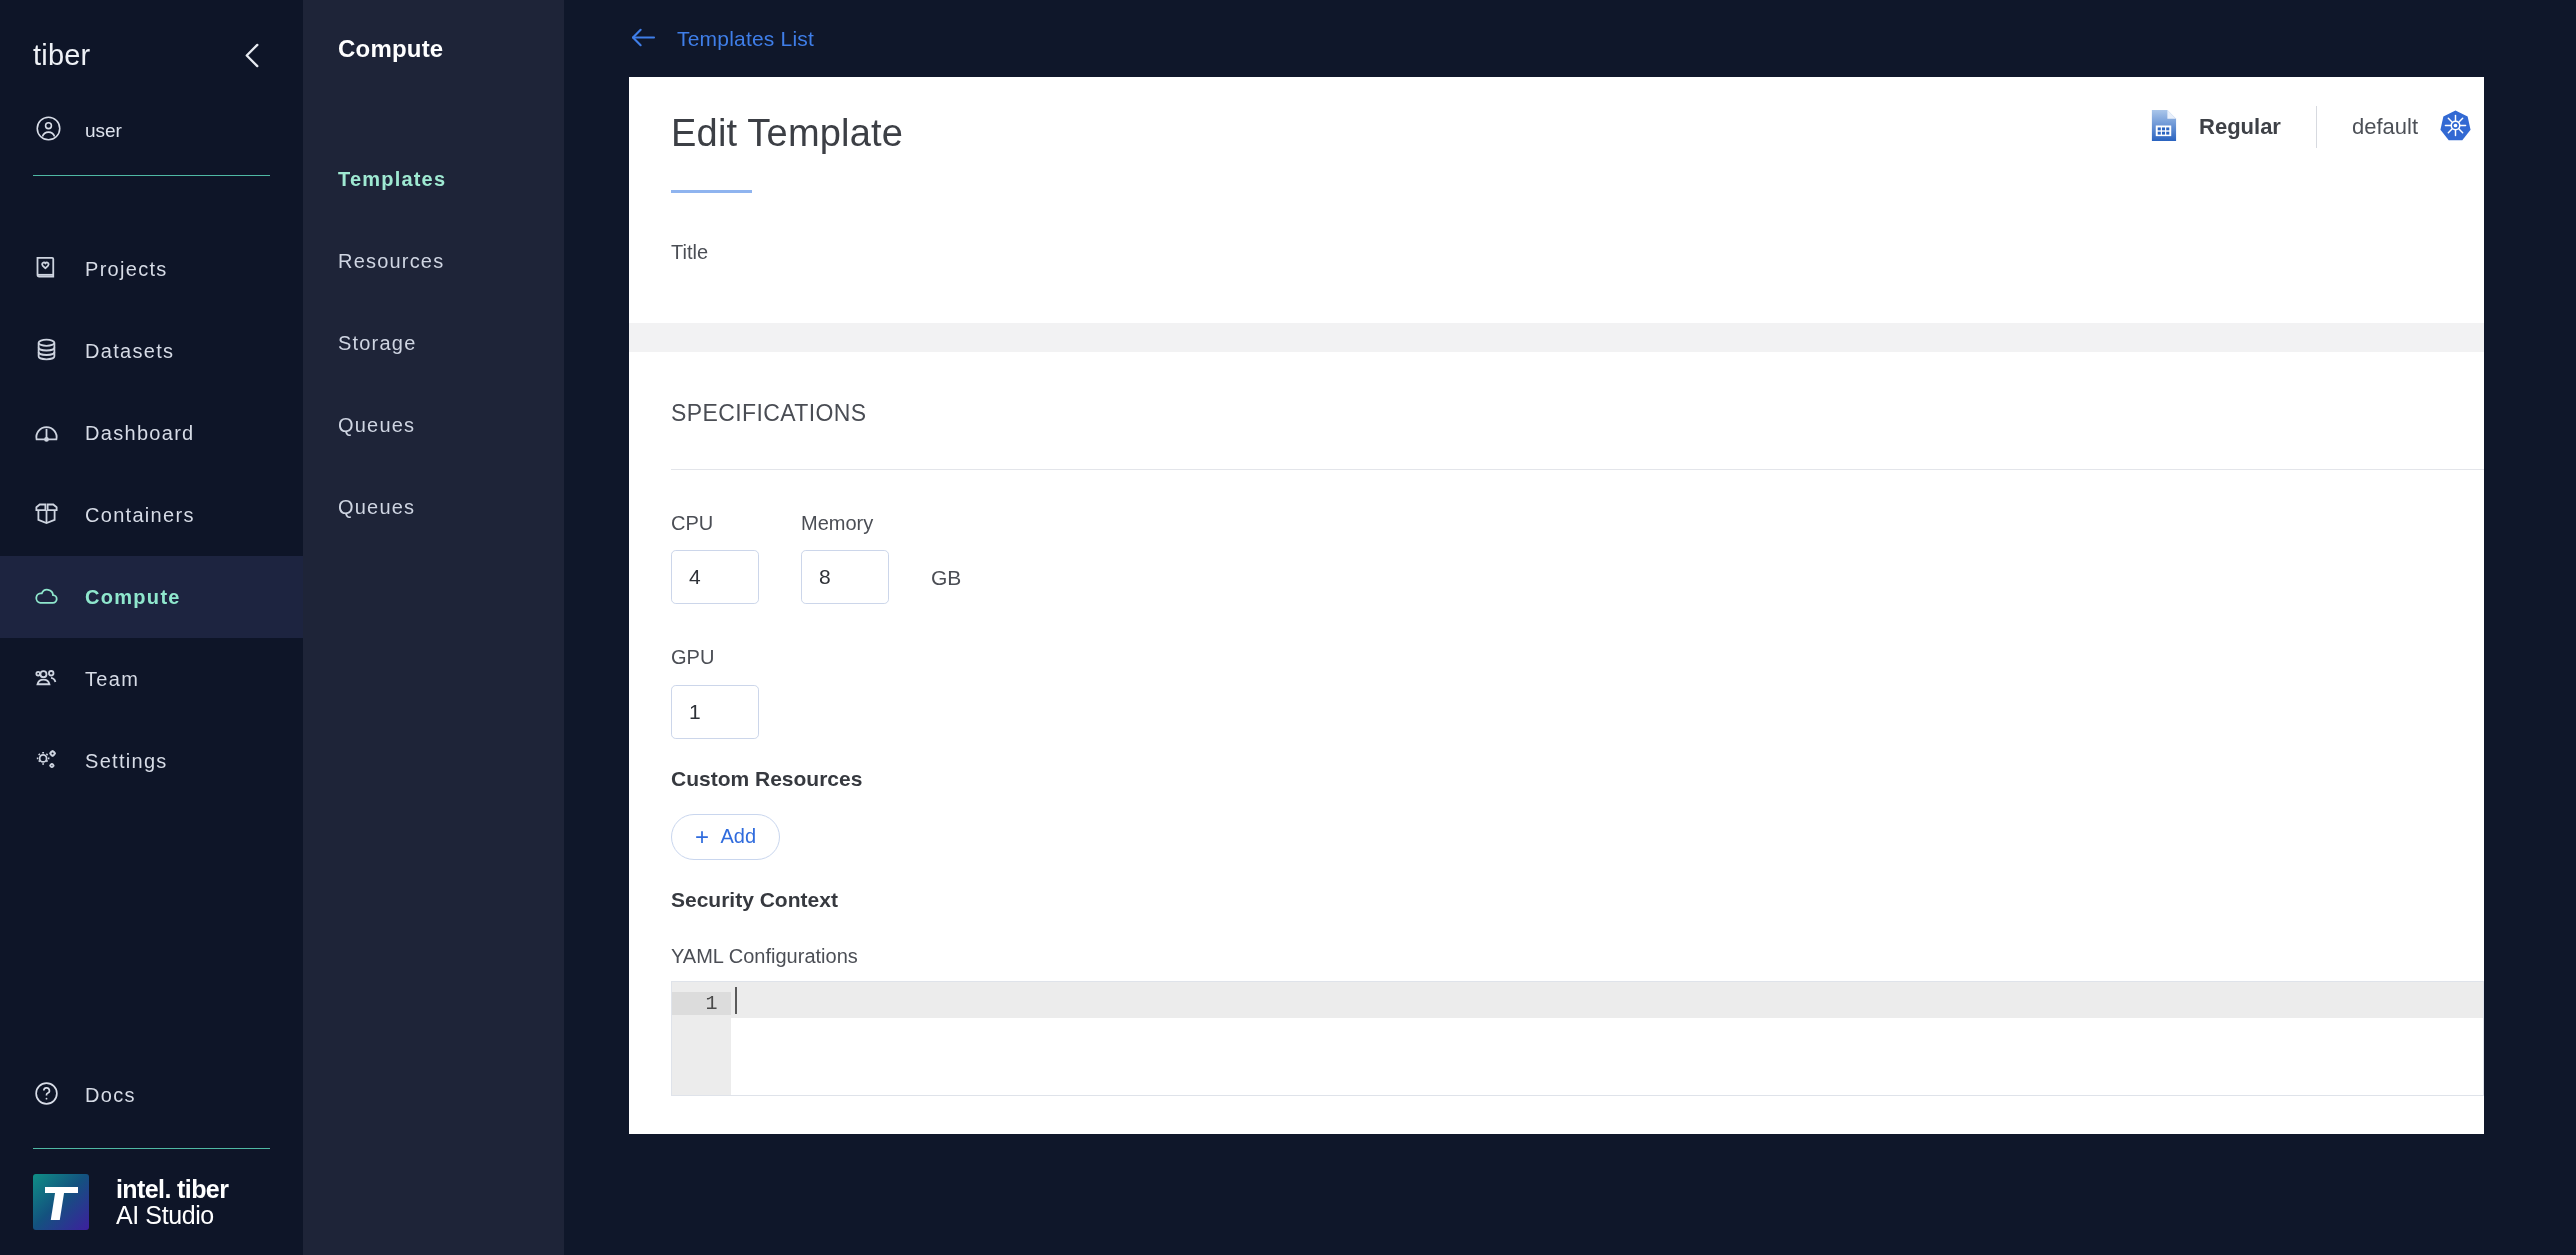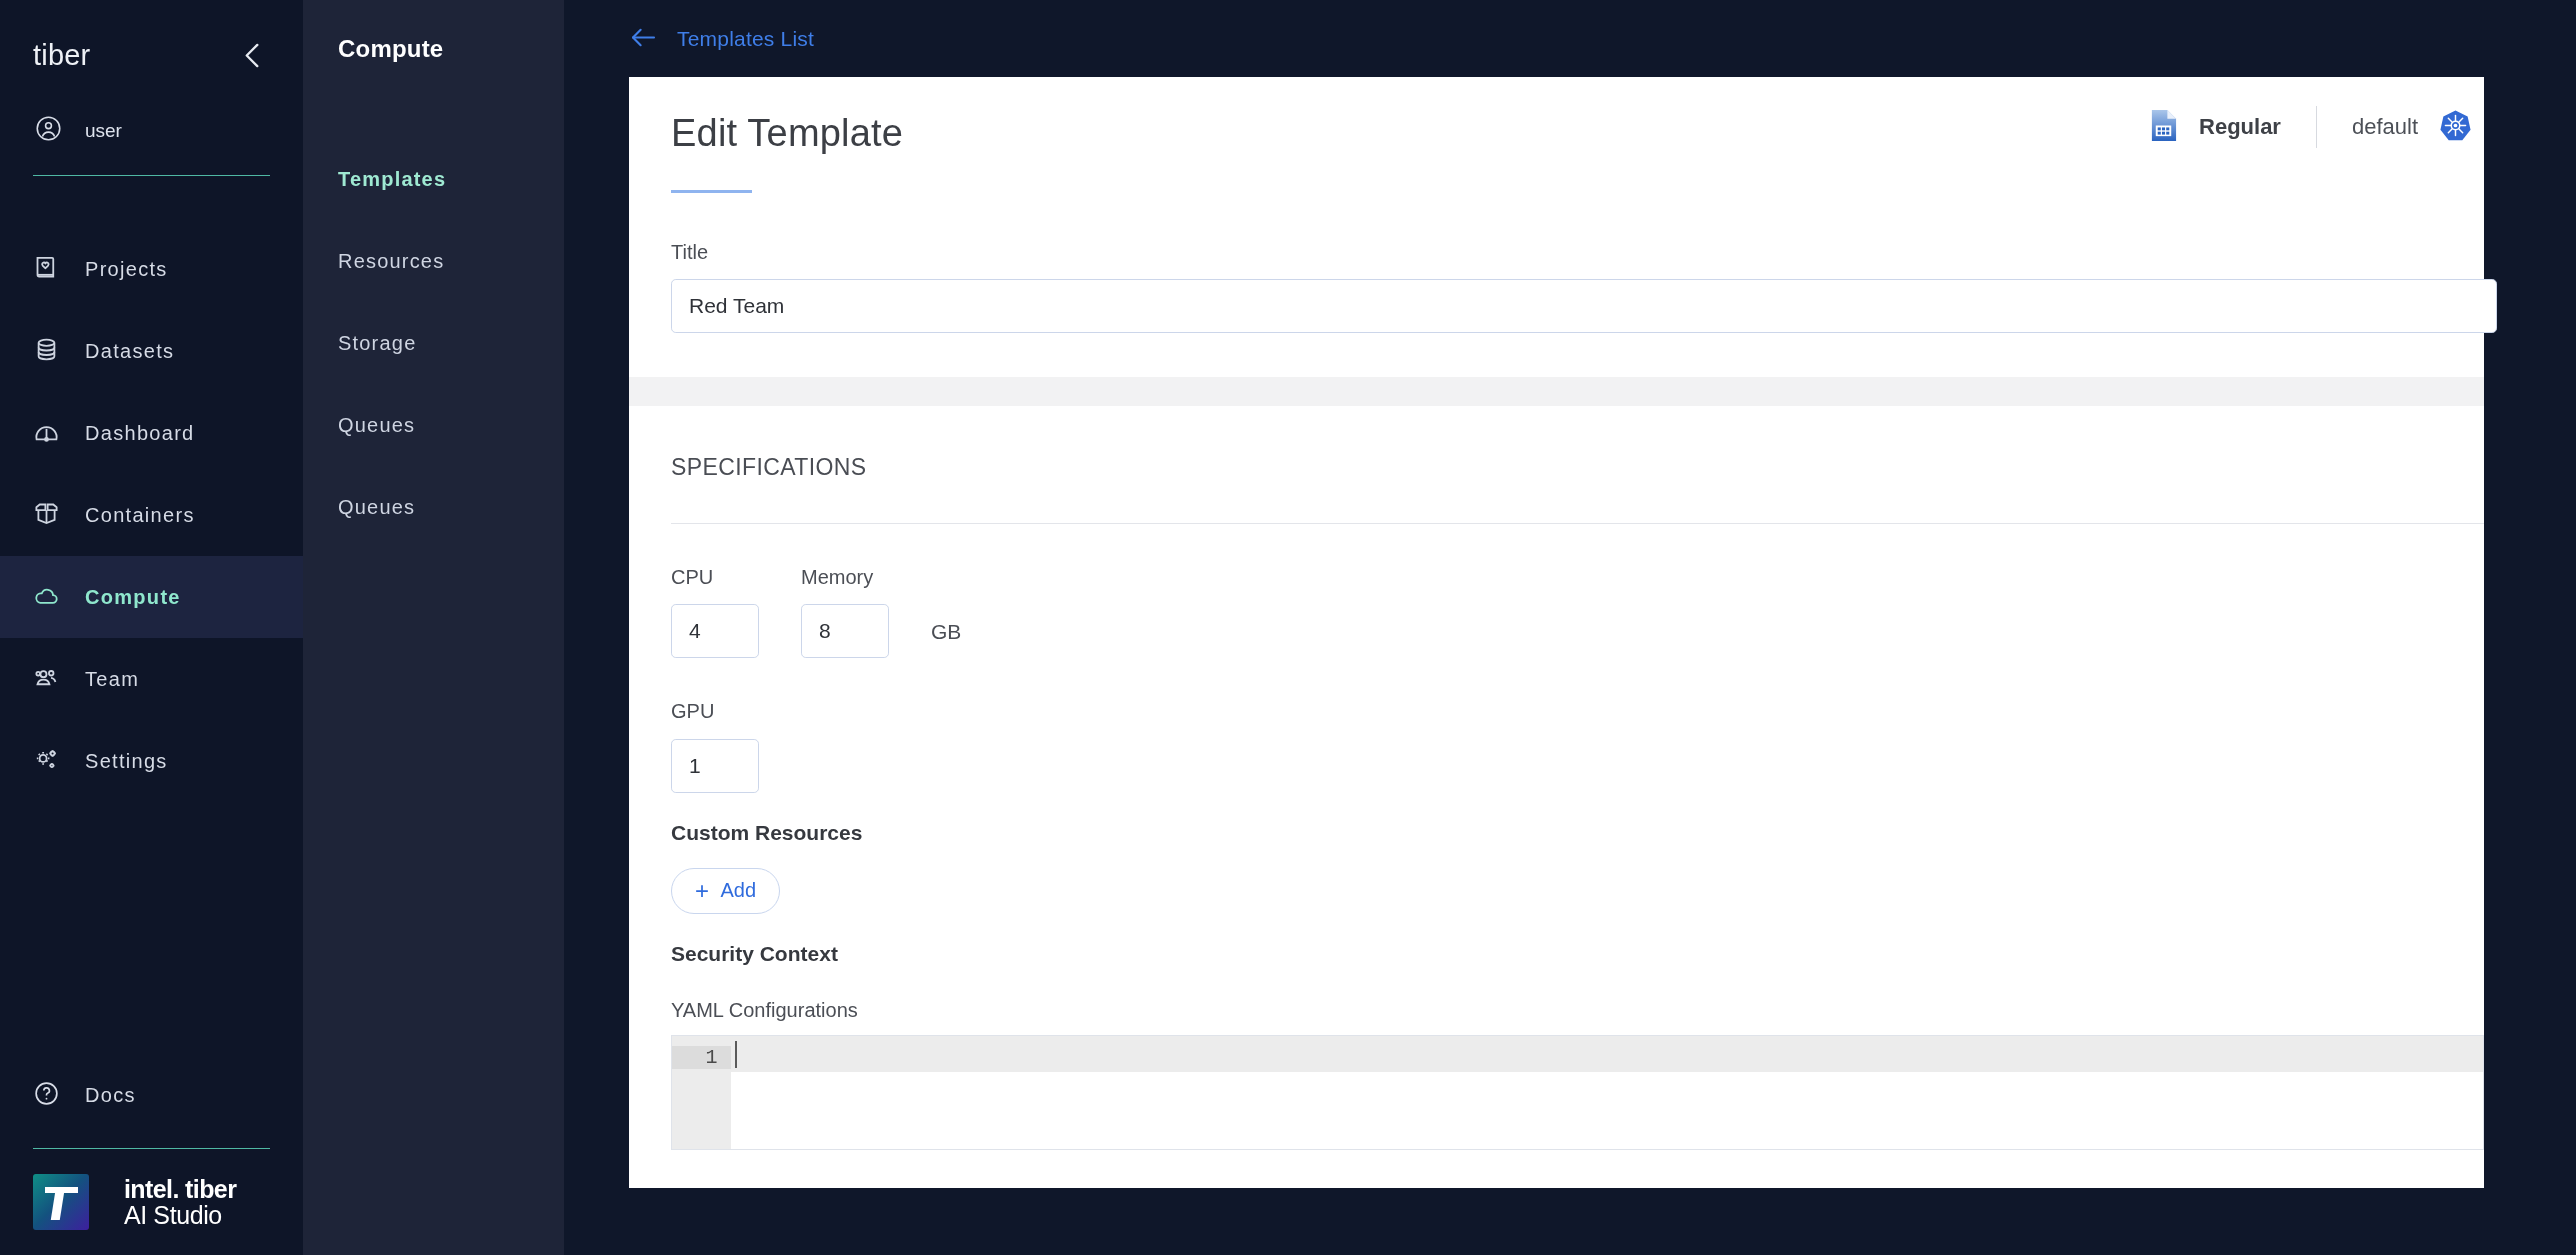--- a/index.html
+++ b/index.html
@@ -39,21 +39,21 @@
   .sb-item .lbl { font-size: 20px; letter-spacing: 1.3px; }
   .sb-item.active { background: #1d2440; }
   .sb-item.active .lbl { color: #8fe7cd; font-weight: 700; }
   .sb-item.active svg { stroke: #8fe7cd; }
   .sb-item svg { stroke: #ced4e0; fill: none; stroke-width: 1.6; }
 
   .sb-bottom { position: absolute; left: 0; right: 0; bottom: 0; padding: 0 33px 25px 33px; }
   .sb-docs { display: flex; align-items: center; gap: 25px; height: 71px; cursor: pointer; color: #d6dbe6; }
   .sb-docs .lbl { font-size: 20px; letter-spacing: 1.3px; }
   .sb-rule2 { height: 1px; background: #4fb8a4; margin: 17px 0 25px 0; }
-  .logo-row { display: flex; align-items: center; gap: 35px; }
+  .logo-row { display: flex; align-items: center; gap: 27px; }
   .logo-mark {
     width: 56px; height: 56px; border-radius: 2.9px;
     background: linear-gradient(135deg, #0f8f86 0%, #13527f 48%, #3d1f9e 100%);
     position: relative; flex: 0 0 56px;
   }
   .logo-mark::before {
     content: ""; position: absolute; left: 11.5px; top: 12.5px;
     width: 33px; height: 6.7px; background: #fff;
   }
   .logo-mark::after {
@@ -354,21 +354,20 @@
               </svg>
             </span>
           </div>
         </div>
 
         <div class="card-pad">
           <h1 class="page-title">Edit Template</h1>
           <div class="title-underline"></div>
           <div class="field-block">
             <div class="field-label">Title</div>
-            <input class="txtinput title-input" type="text" value="Red Team" style="">
           </div>
         </div>
       </div>
     </section>
 
     <div class="card-gap"></div>
 
     <section class="card">
       <div class="spec-body">
         <div class="spec-title">SPECIFICATIONS</div>

